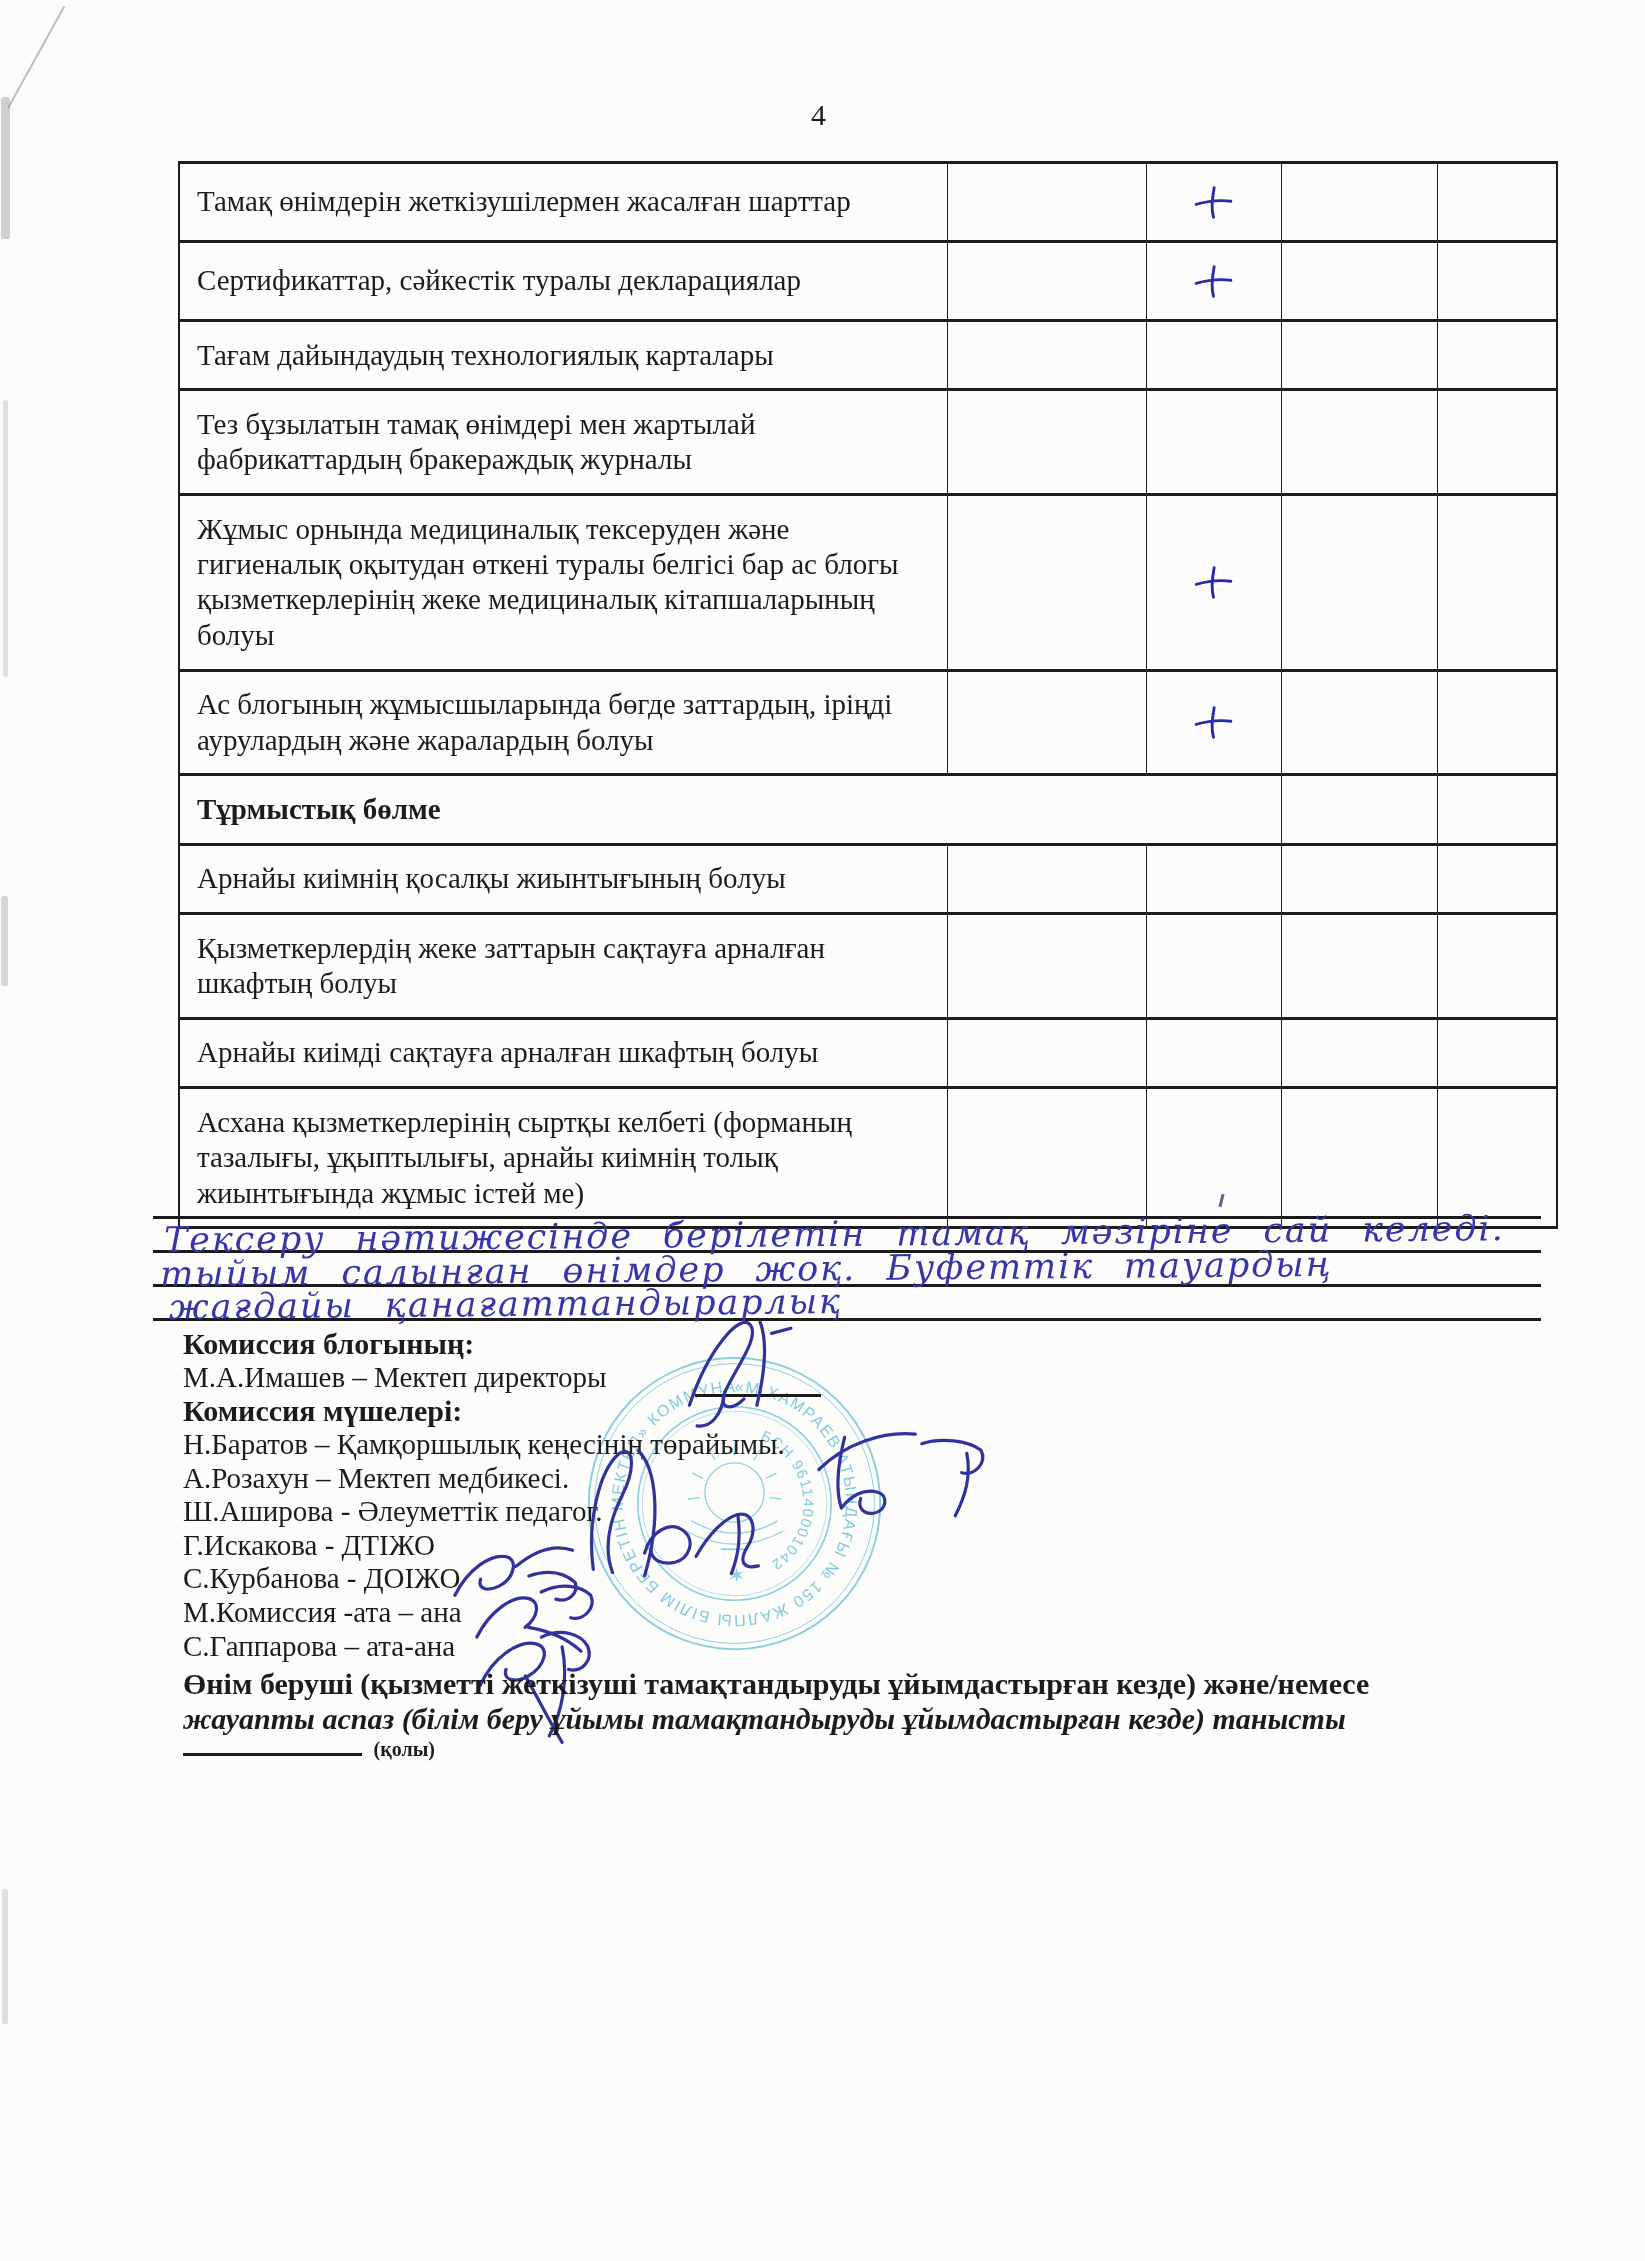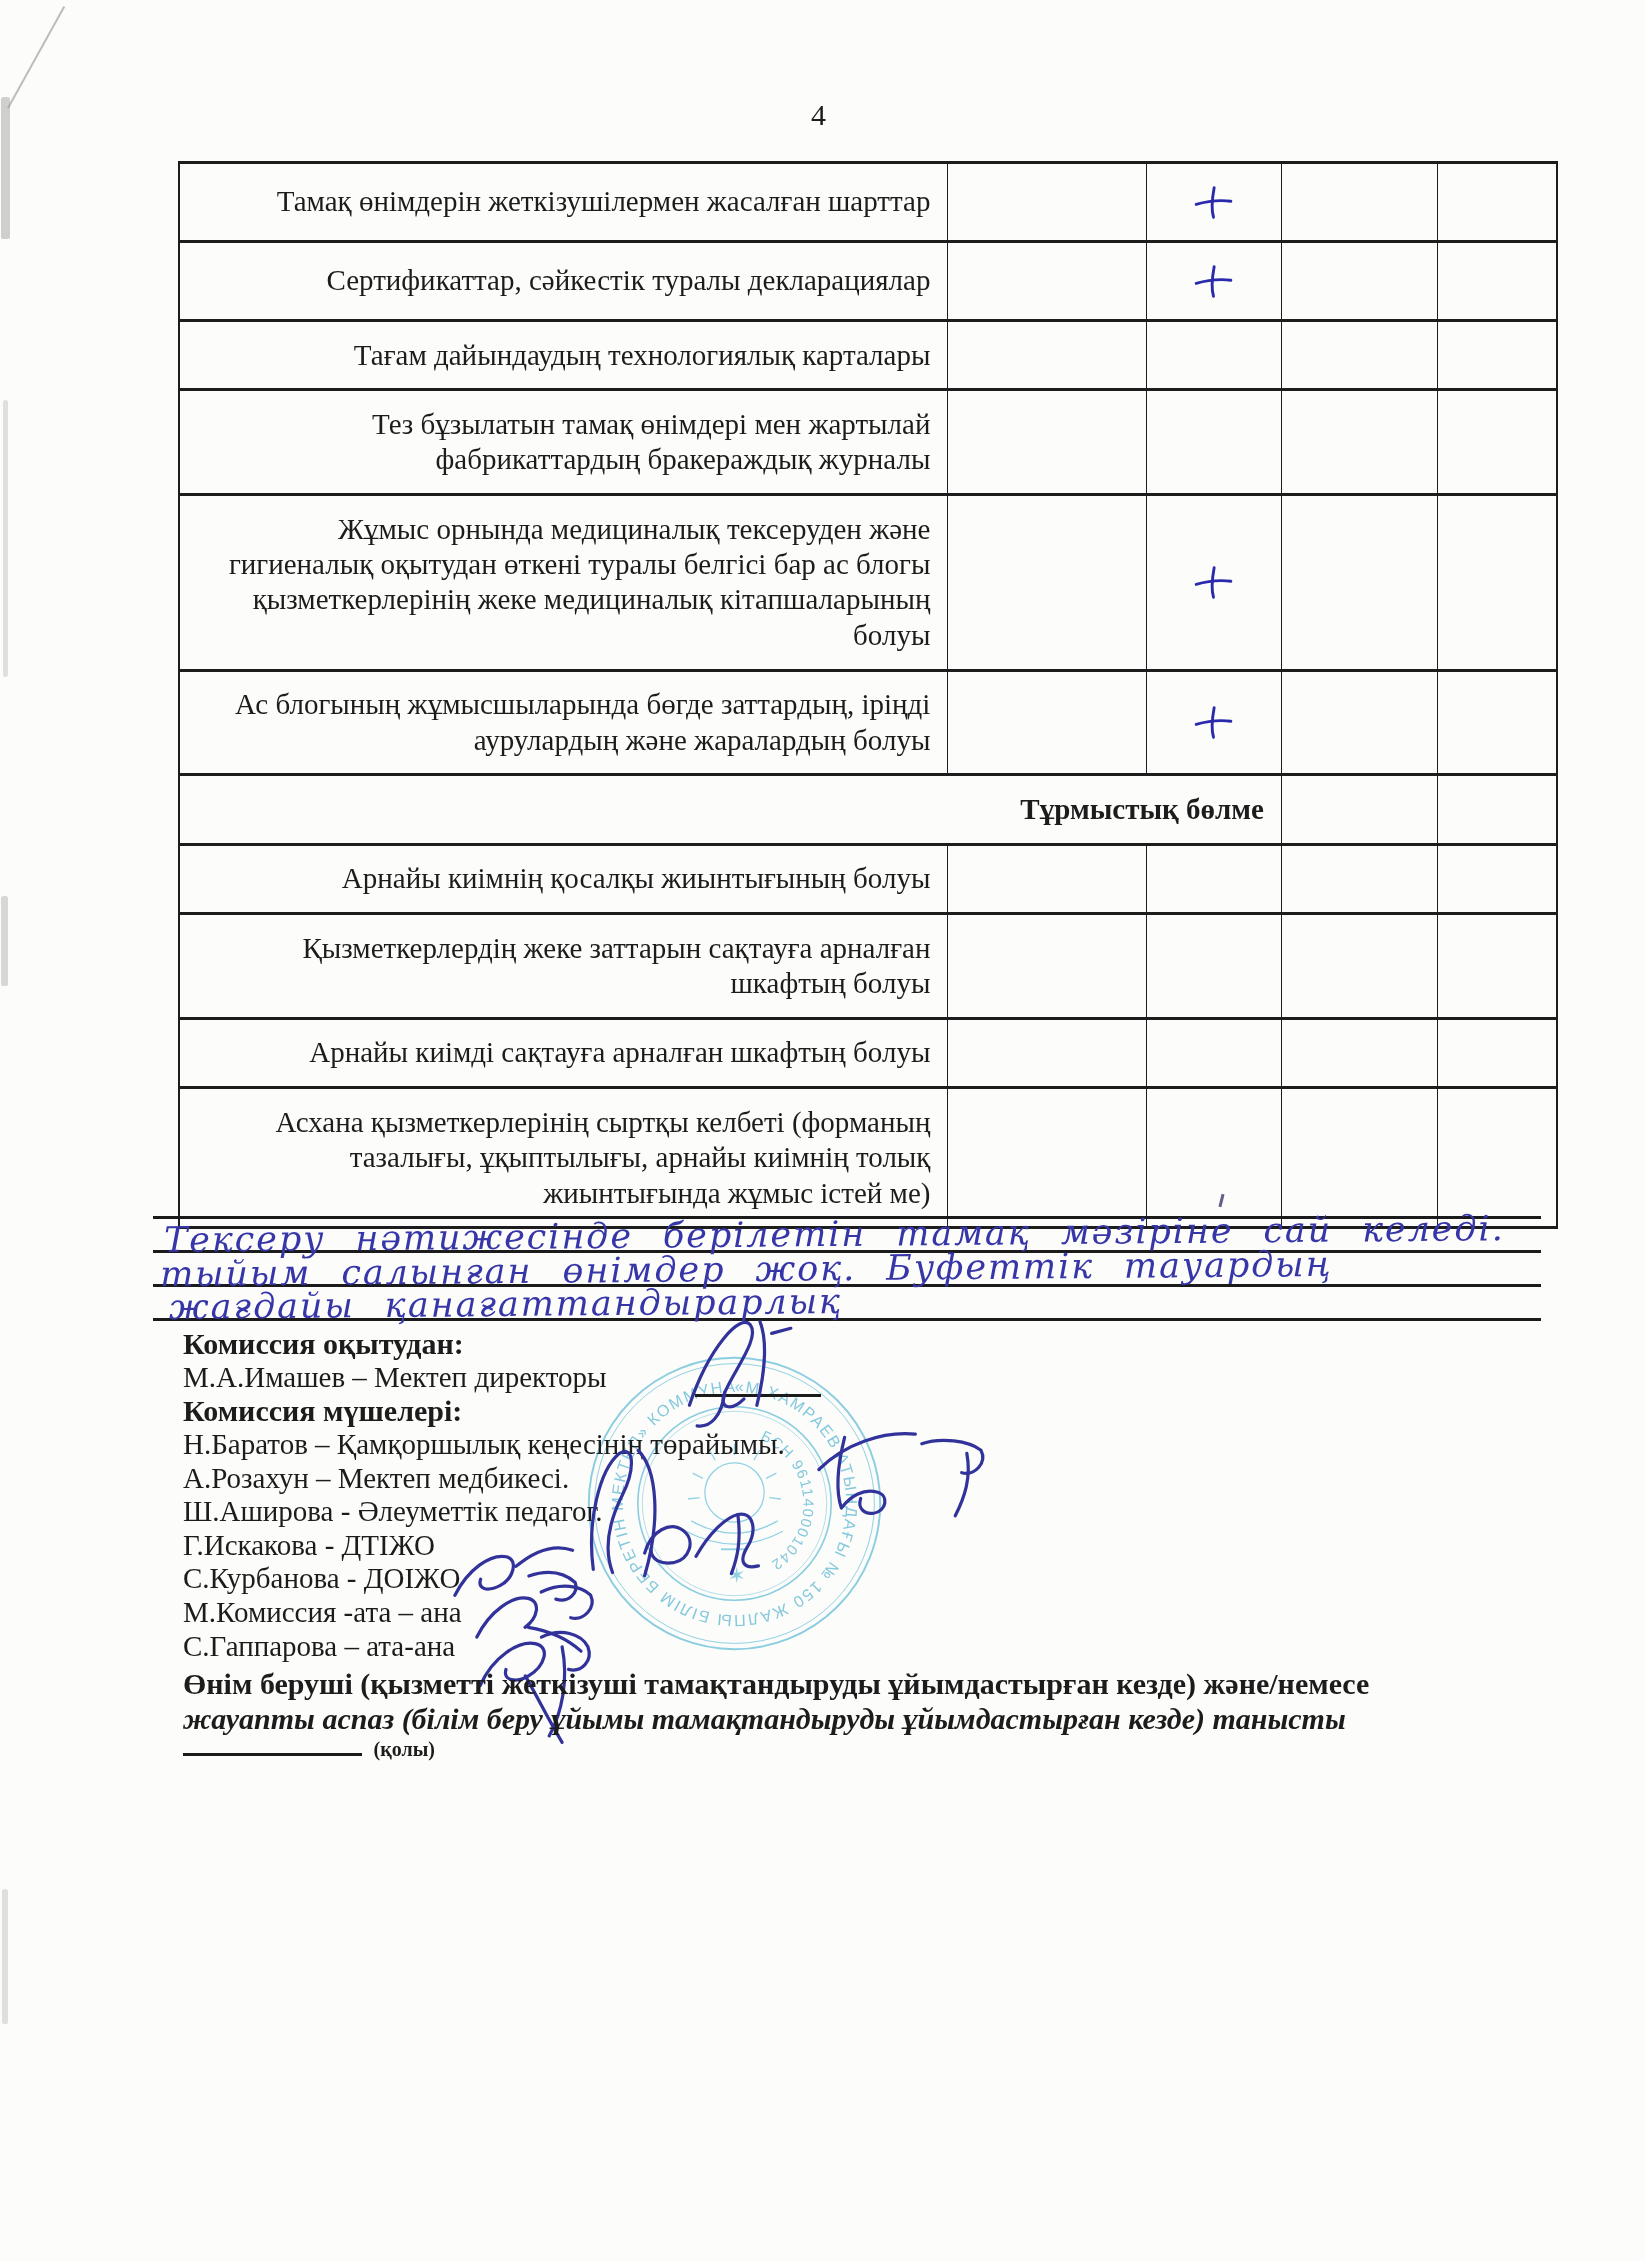--- a/index.html
+++ b/index.html
@@ -23,21 +23,21 @@
   table.checklist{width:100%;border-collapse:collapse;table-layout:fixed;}
   table.checklist td{
     border:1.9px solid #1d1d1d;
     border-top-width:3.9px;border-bottom-width:3.9px;
     padding:15.5px 17px;
     font-size:29px;line-height:1.22;
     vertical-align:middle;
     overflow:hidden;
   }
   table.checklist{border:2.6px solid #1d1d1d;}
-  td.item{text-align:right;}
+  td.item{text-align:left;}
   td.mark{text-align:center;}
   .bold{font-weight:bold;}
   svg.plusmark{display:inline-block;vertical-align:middle;}
 
   
   .findings-heading{position:absolute;left:183px;top:1177px;font-size:30px;font-weight:bold;}
   .ruled-line{position:absolute;left:153px;width:1388px;height:2.6px;background:#1b1b1b;}
   .handwriting{
     position:absolute;
     font-family:"DejaVu Serif","Liberation Serif",serif;
@@ -209,21 +209,21 @@
       <line x1="284" y1="196" x2="300" y2="188"></line>
         <line x1="181" y1="226" x2="163" y2="228"></line>
       <line x1="289" y1="226" x2="307" y2="228"></line>
       <path d="M168,262 Q235,300 302,262"></path>
       <path d="M160,278 Q235,318 310,278"></path>
       <path d="M214,306 h42" stroke-width="3"></path>
     </g>
     <text x="224" y="358" font-size="34" fill="#7ecbe0">✶</text>
   </svg>
 
-  <div class="line-text head-bold" style="top:1327px;">Комиссия оқытудан:</div>
+  <div class="line-text head-bold" style="top:1327px;">Комиссия блогының:</div>
   <div class="line-text" style="top:1361px;">М.А.Имашев – Мектеп директоры</div>
   <div class="short-underline" style="left:695px;top:1394px;width:126px;"></div>
   <div class="line-text head-bold" style="top:1394px;">Комиссия мүшелері:</div>
   <div class="line-text" style="top:1428px;">Н.Баратов – Қамқоршылық кеңесінің төрайымы.</div>
   <div class="line-text" style="top:1462px;">А.Розахун – Мектеп медбикесі.</div>
   <div class="line-text" style="top:1495px;">Ш.Аширова - Әлеуметтік педагог.</div>
   <div class="line-text" style="top:1529px;">Г.Искакова - ДТІЖО</div>
   <div class="line-text" style="top:1562px;">С.Курбанова - ДОІЖО</div>
   <div class="line-text" style="top:1596px;">М.Комиссия -ата – ана</div>
   <div class="line-text" style="top:1630px;">С.Гаппарова – ата-ана</div>

